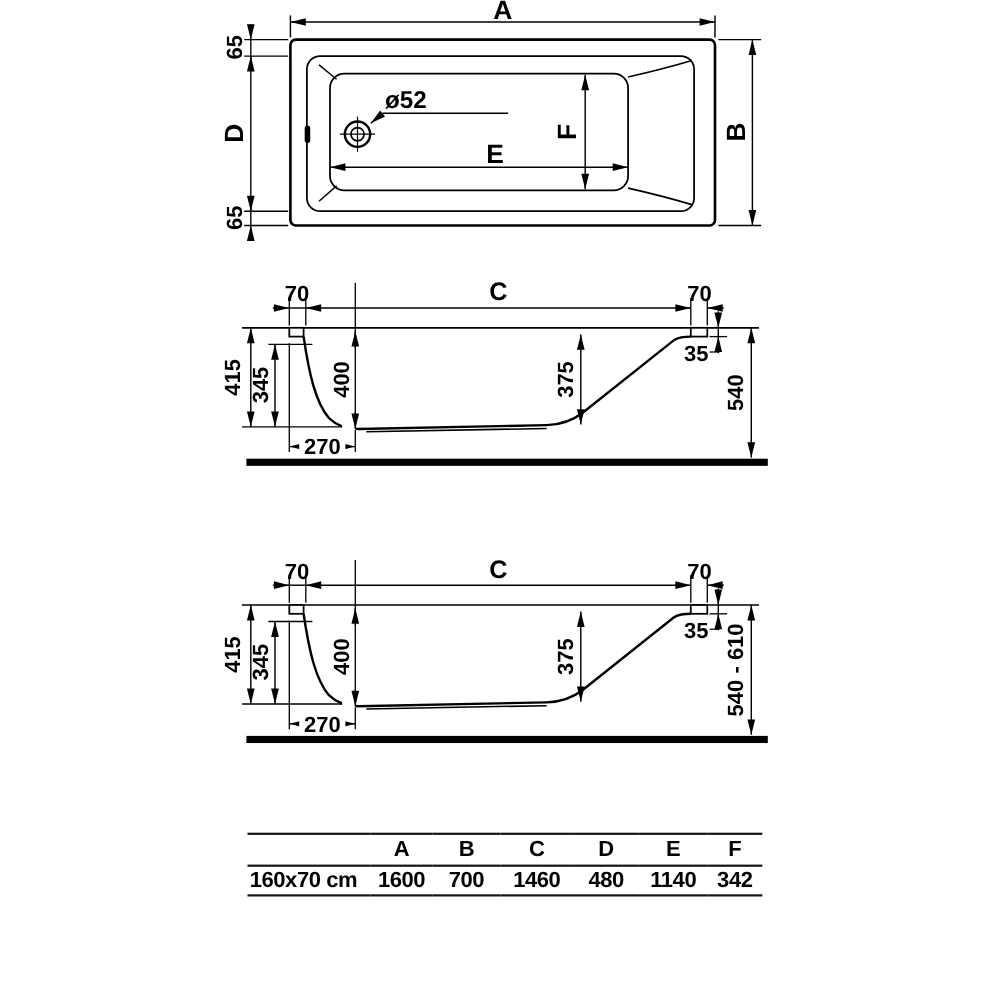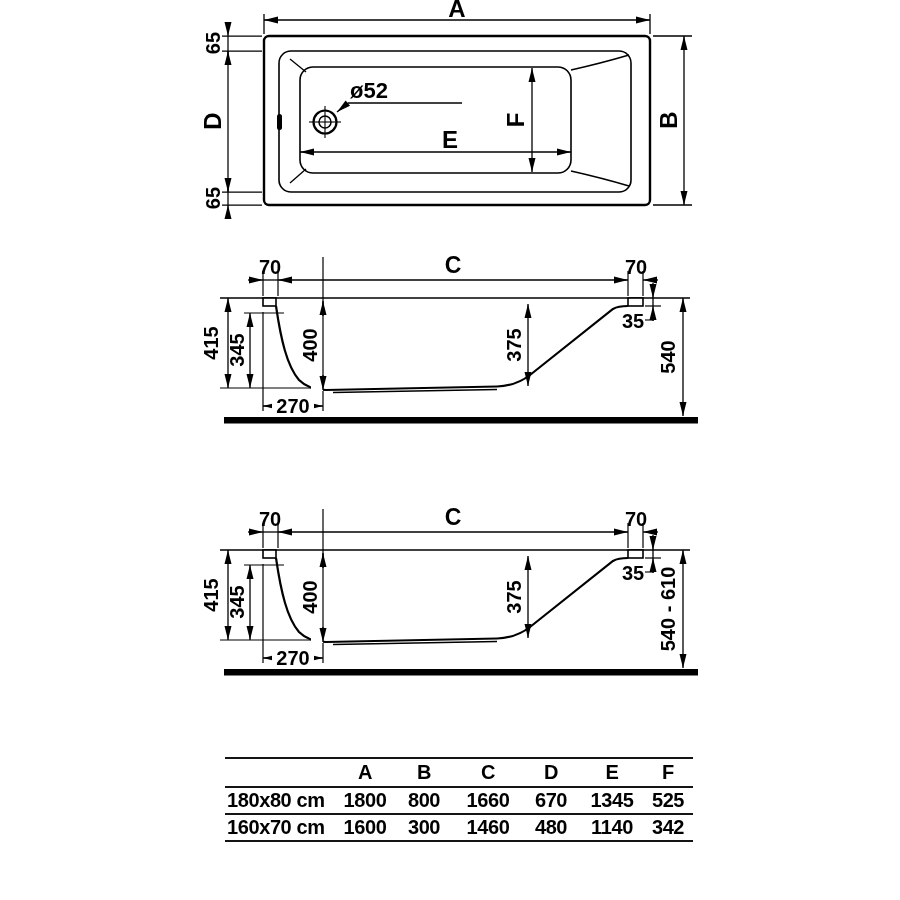--- a/index.html
+++ b/index.html
@@ -167,32 +167,23 @@
       <th>A</th>
       <th>B</th>
       <th>C</th>
       <th>D</th>
       <th>E</th>
       <th>F</th>
     </tr>
   </thead>
   <tbody>
     <tr>
-      <td class="lbl">180x80 cm</td>
-      <td>1800</td>
-      <td>800</td>
-      <td>1660</td>
-      <td>670</td>
-      <td>1345</td>
-      <td>525</td>
-    </tr>
-    <tr>
       <td class="lbl">160x70 cm</td>
       <td>1600</td>
-      <td>300</td>
+      <td>700</td>
       <td>1460</td>
       <td>480</td>
       <td>1140</td>
       <td>342</td>
     </tr>
   </tbody>
 </table>
 </div>
 
 </body></html>

